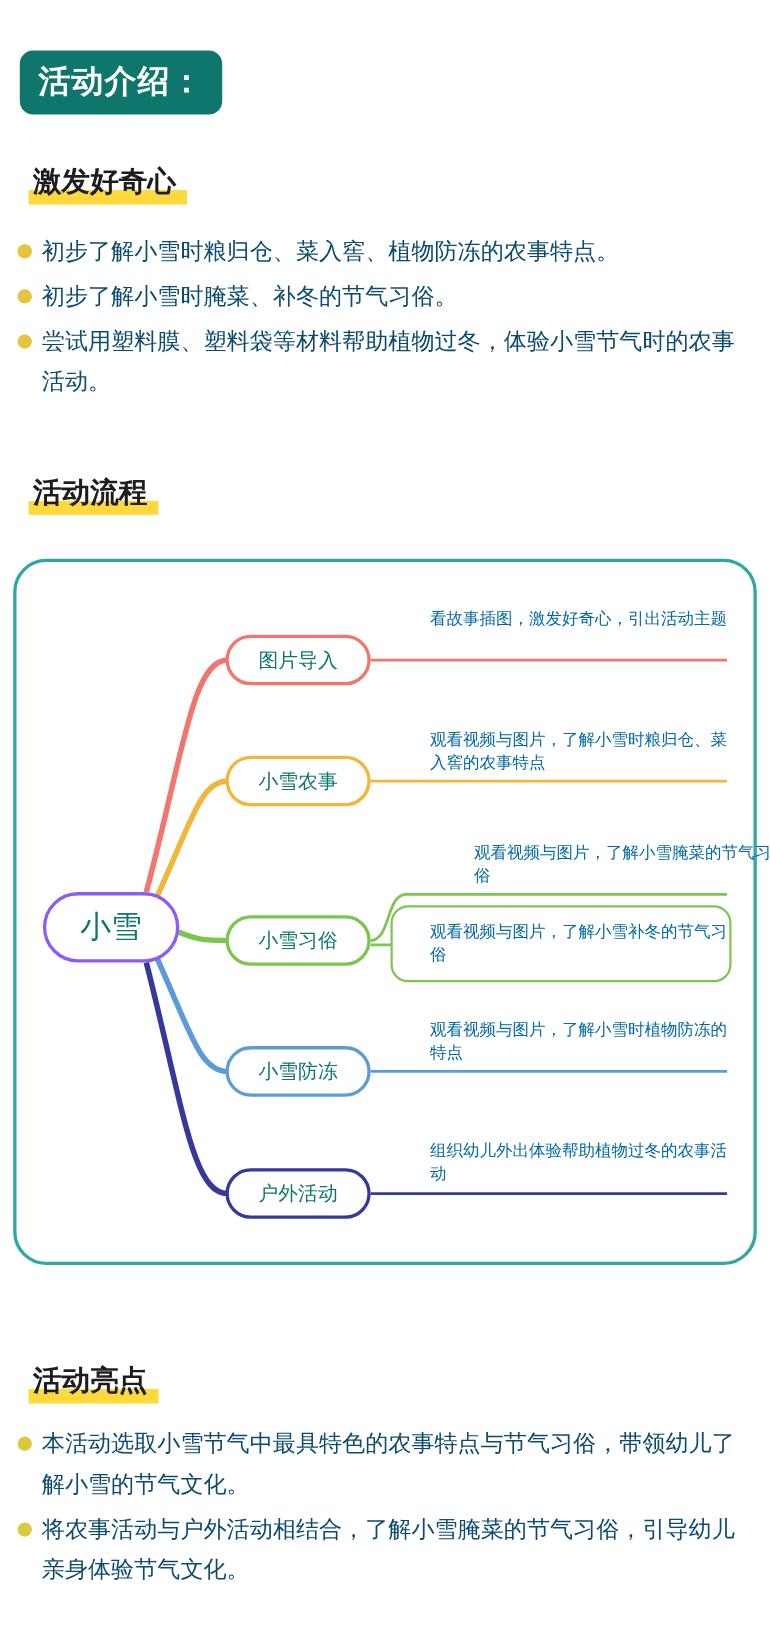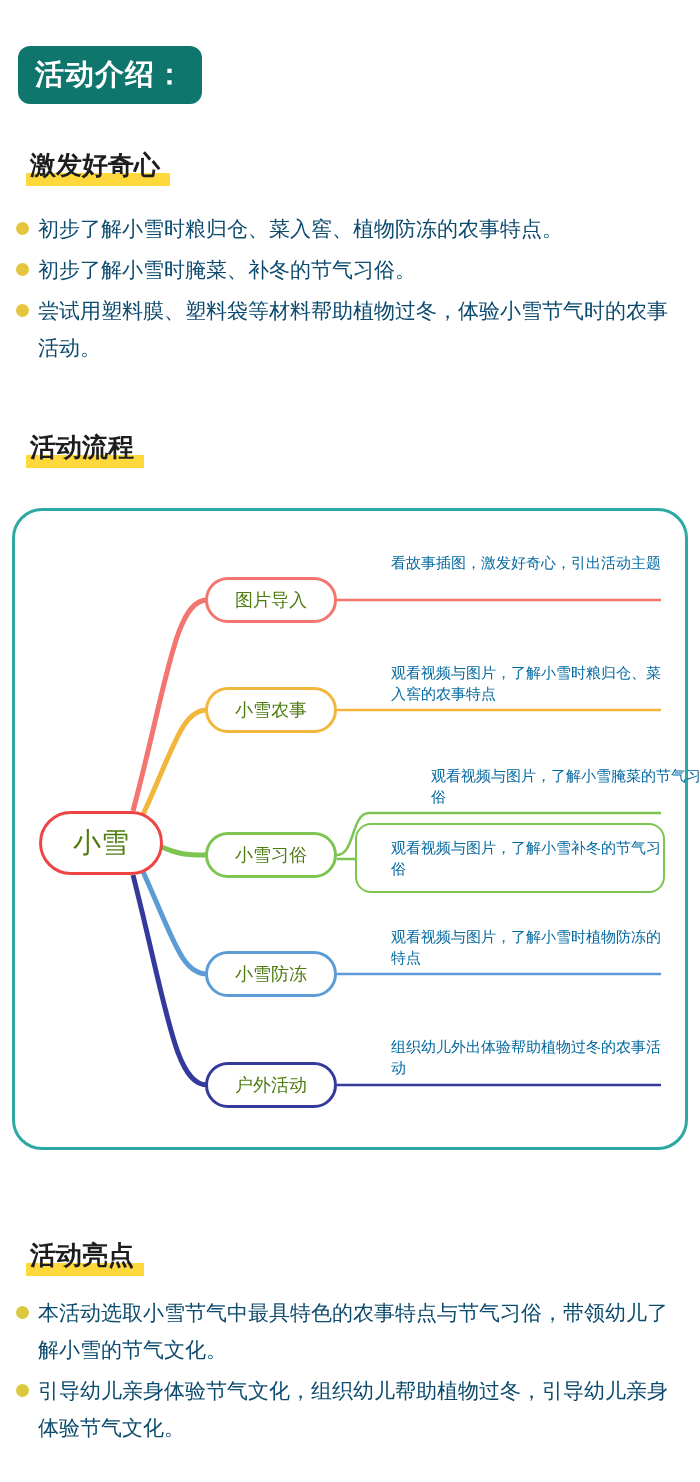--- a/index.html
+++ b/index.html
@@ -46,25 +46,25 @@
   .mindmap {
     position:absolute; left:12px; top:508px;
     width:676px; height:642px;
     border:3px solid #2EA8A2; border-radius:30px;
     background:#fff;
   }
   .mindmap svg { position:absolute; left:0; top:0; }
 
   .node {
     position:absolute; display:flex; align-items:center; justify-content:center;
-    background:#fff; color:#4d7c0f; text-align:center;
+    background:#fff; color:#0f766e; text-align:center;
   }
   .root-node {
     left:24px; top:300px; width:124px; height:64px;
-    border:3px solid #ef4444; border-radius:32px;
+    border:3px solid #8b5cf6; border-radius:32px;
     font-size:28px;
   }
   .branch-node {
     left:190px; width:132px; height:46px;
     border:3px solid; border-radius:23px;
     font-size:18px;
   }
   .bn0 { top:66px;  border-color:#F3756F; }
   .bn1 { top:176px; border-color:#F2B63C; }
   .bn2 { top:321px; border-color:#7DC450; }
@@ -150,15 +150,15 @@
 
 <div class="section-title" id="title-highlights">活动亮点</div>
 
 <ul class="bullets" id="highlights-bullets">
   <li class="bullet">
     <span class="dot"></span>
     <span class="bullet-text">本活动选取小雪节气中最具特色的农事特点与节气习俗，带领幼儿了解小雪的节气文化。</span>
   </li>
   <li class="bullet">
     <span class="dot"></span>
-    <span class="bullet-text">引导幼儿亲身体验节气文化，组织幼儿帮助植物过冬，引导幼儿亲身体验节气文化。</span>
+    <span class="bullet-text">将农事活动与户外活动相结合，了解小雪腌菜的节气习俗，引导幼儿亲身体验节气文化。</span>
   </li>
 </ul>
 
 </body></html>

